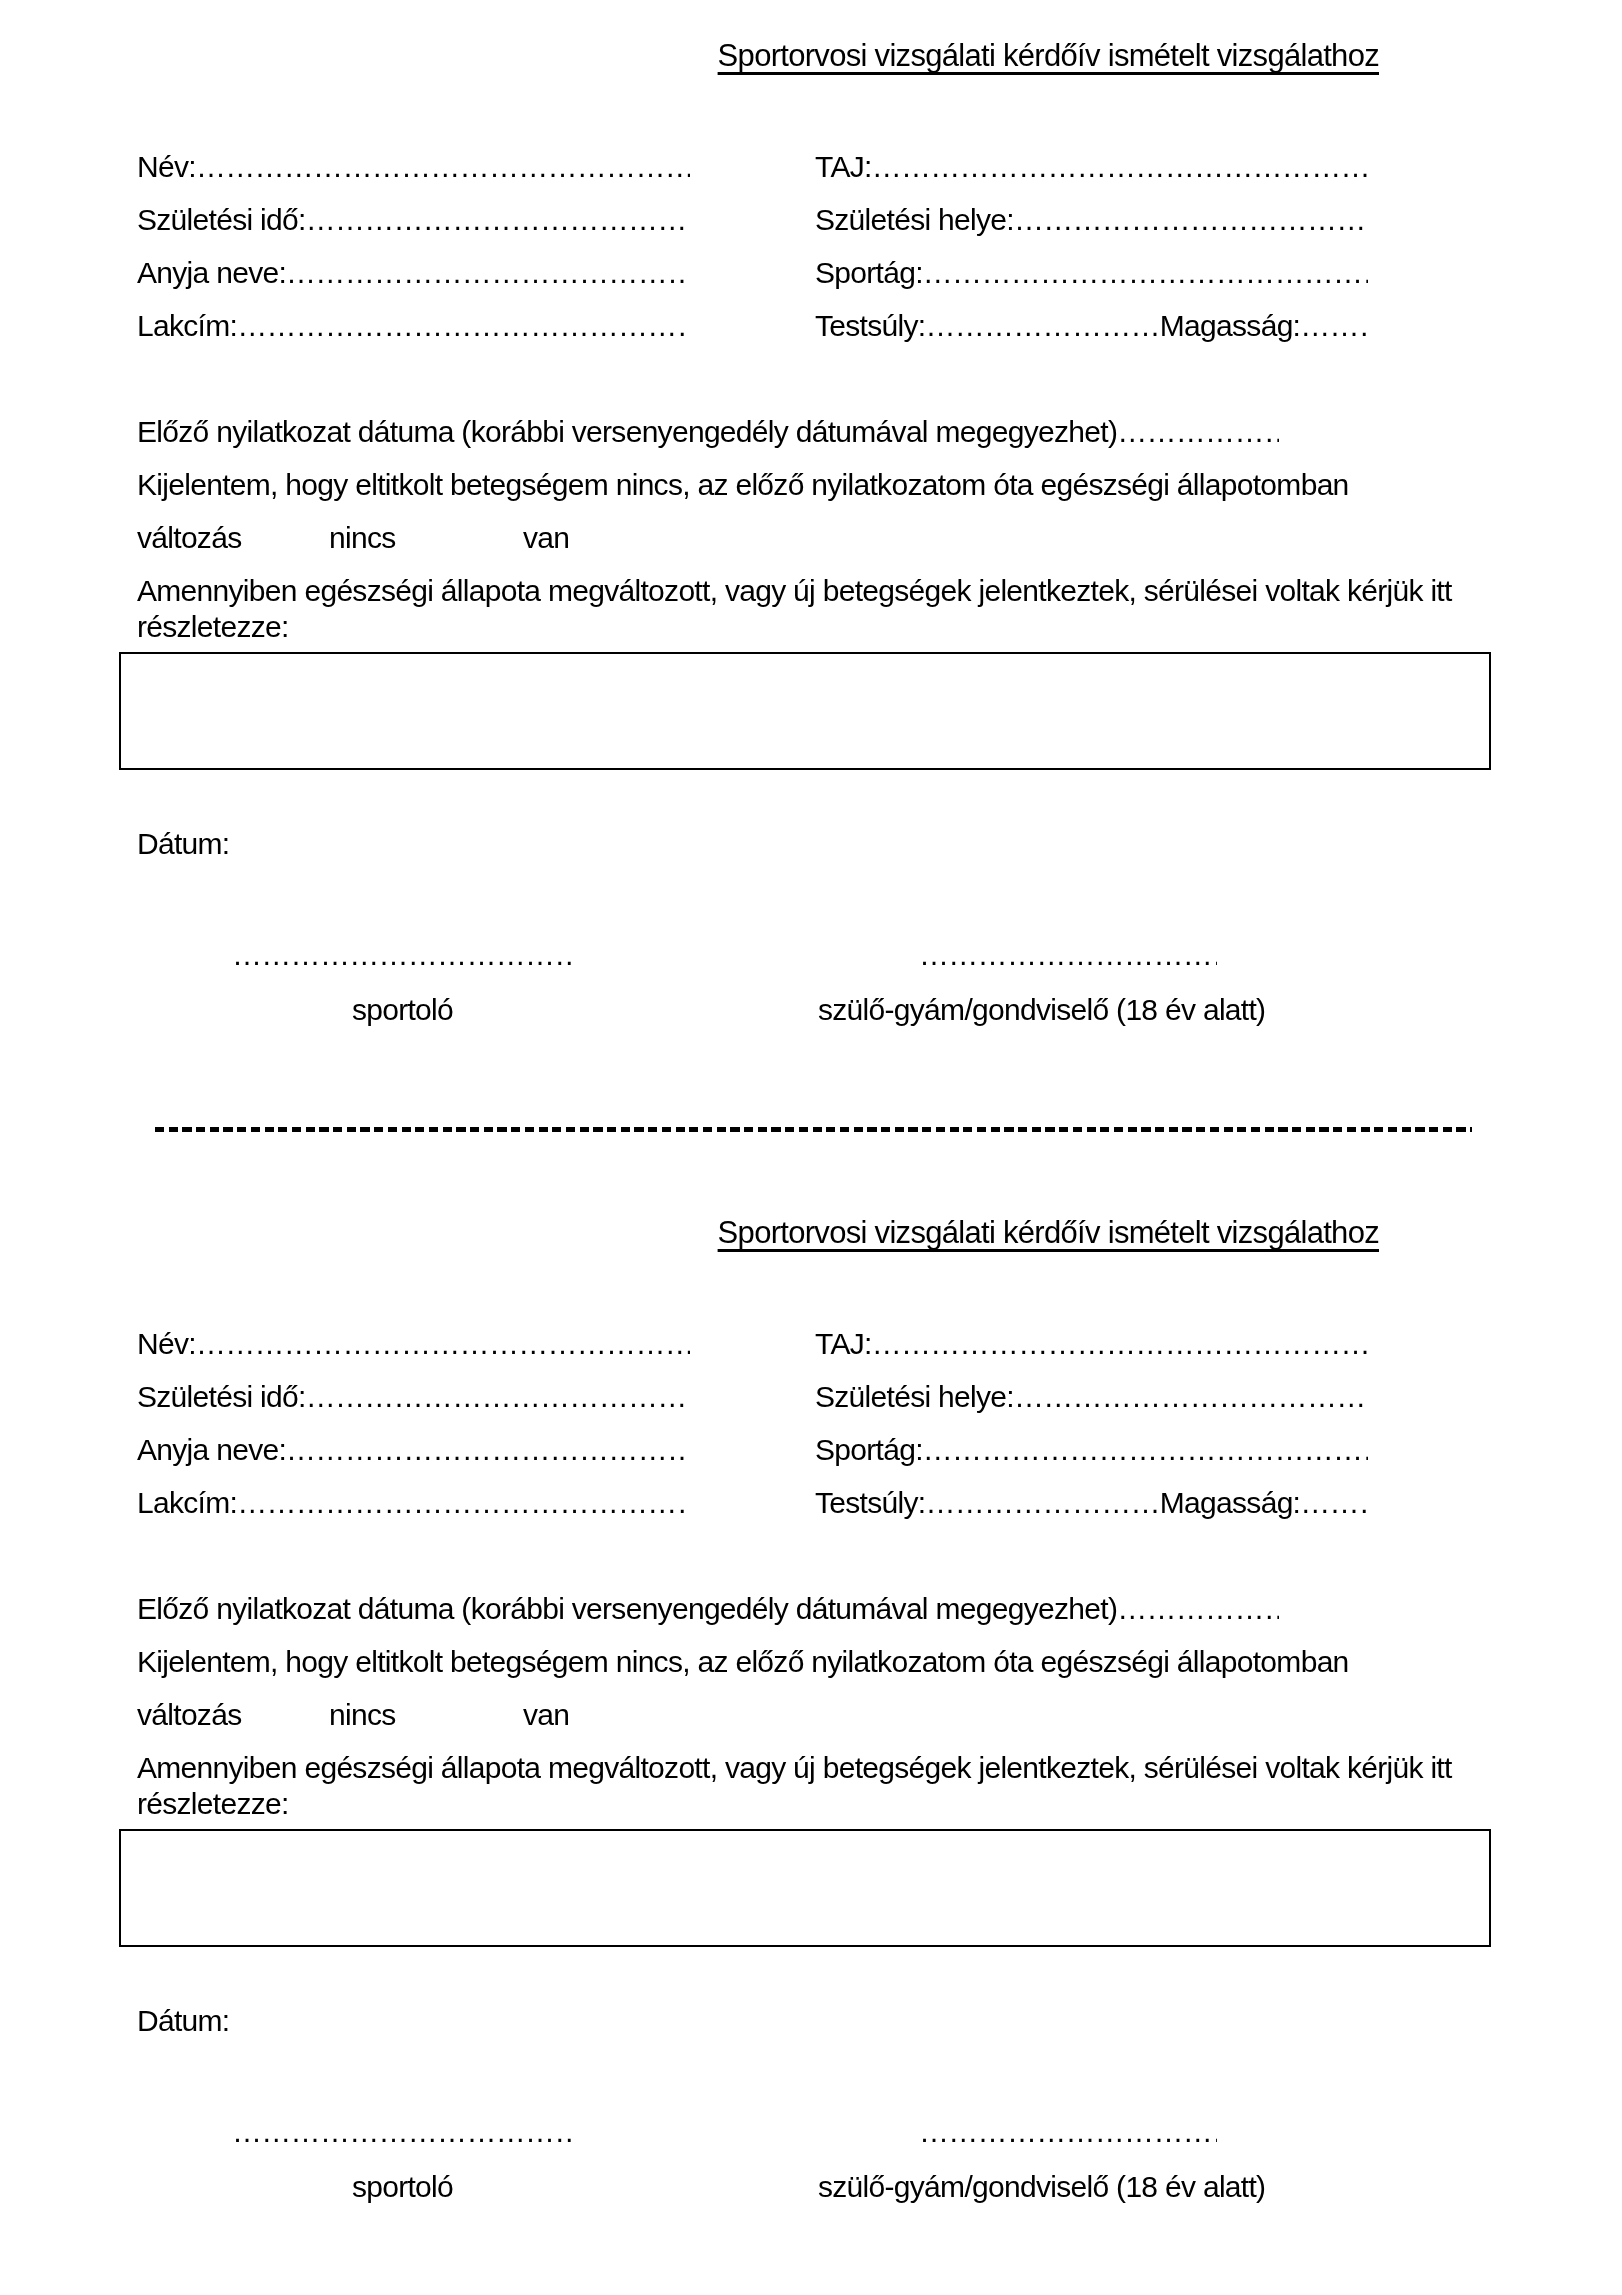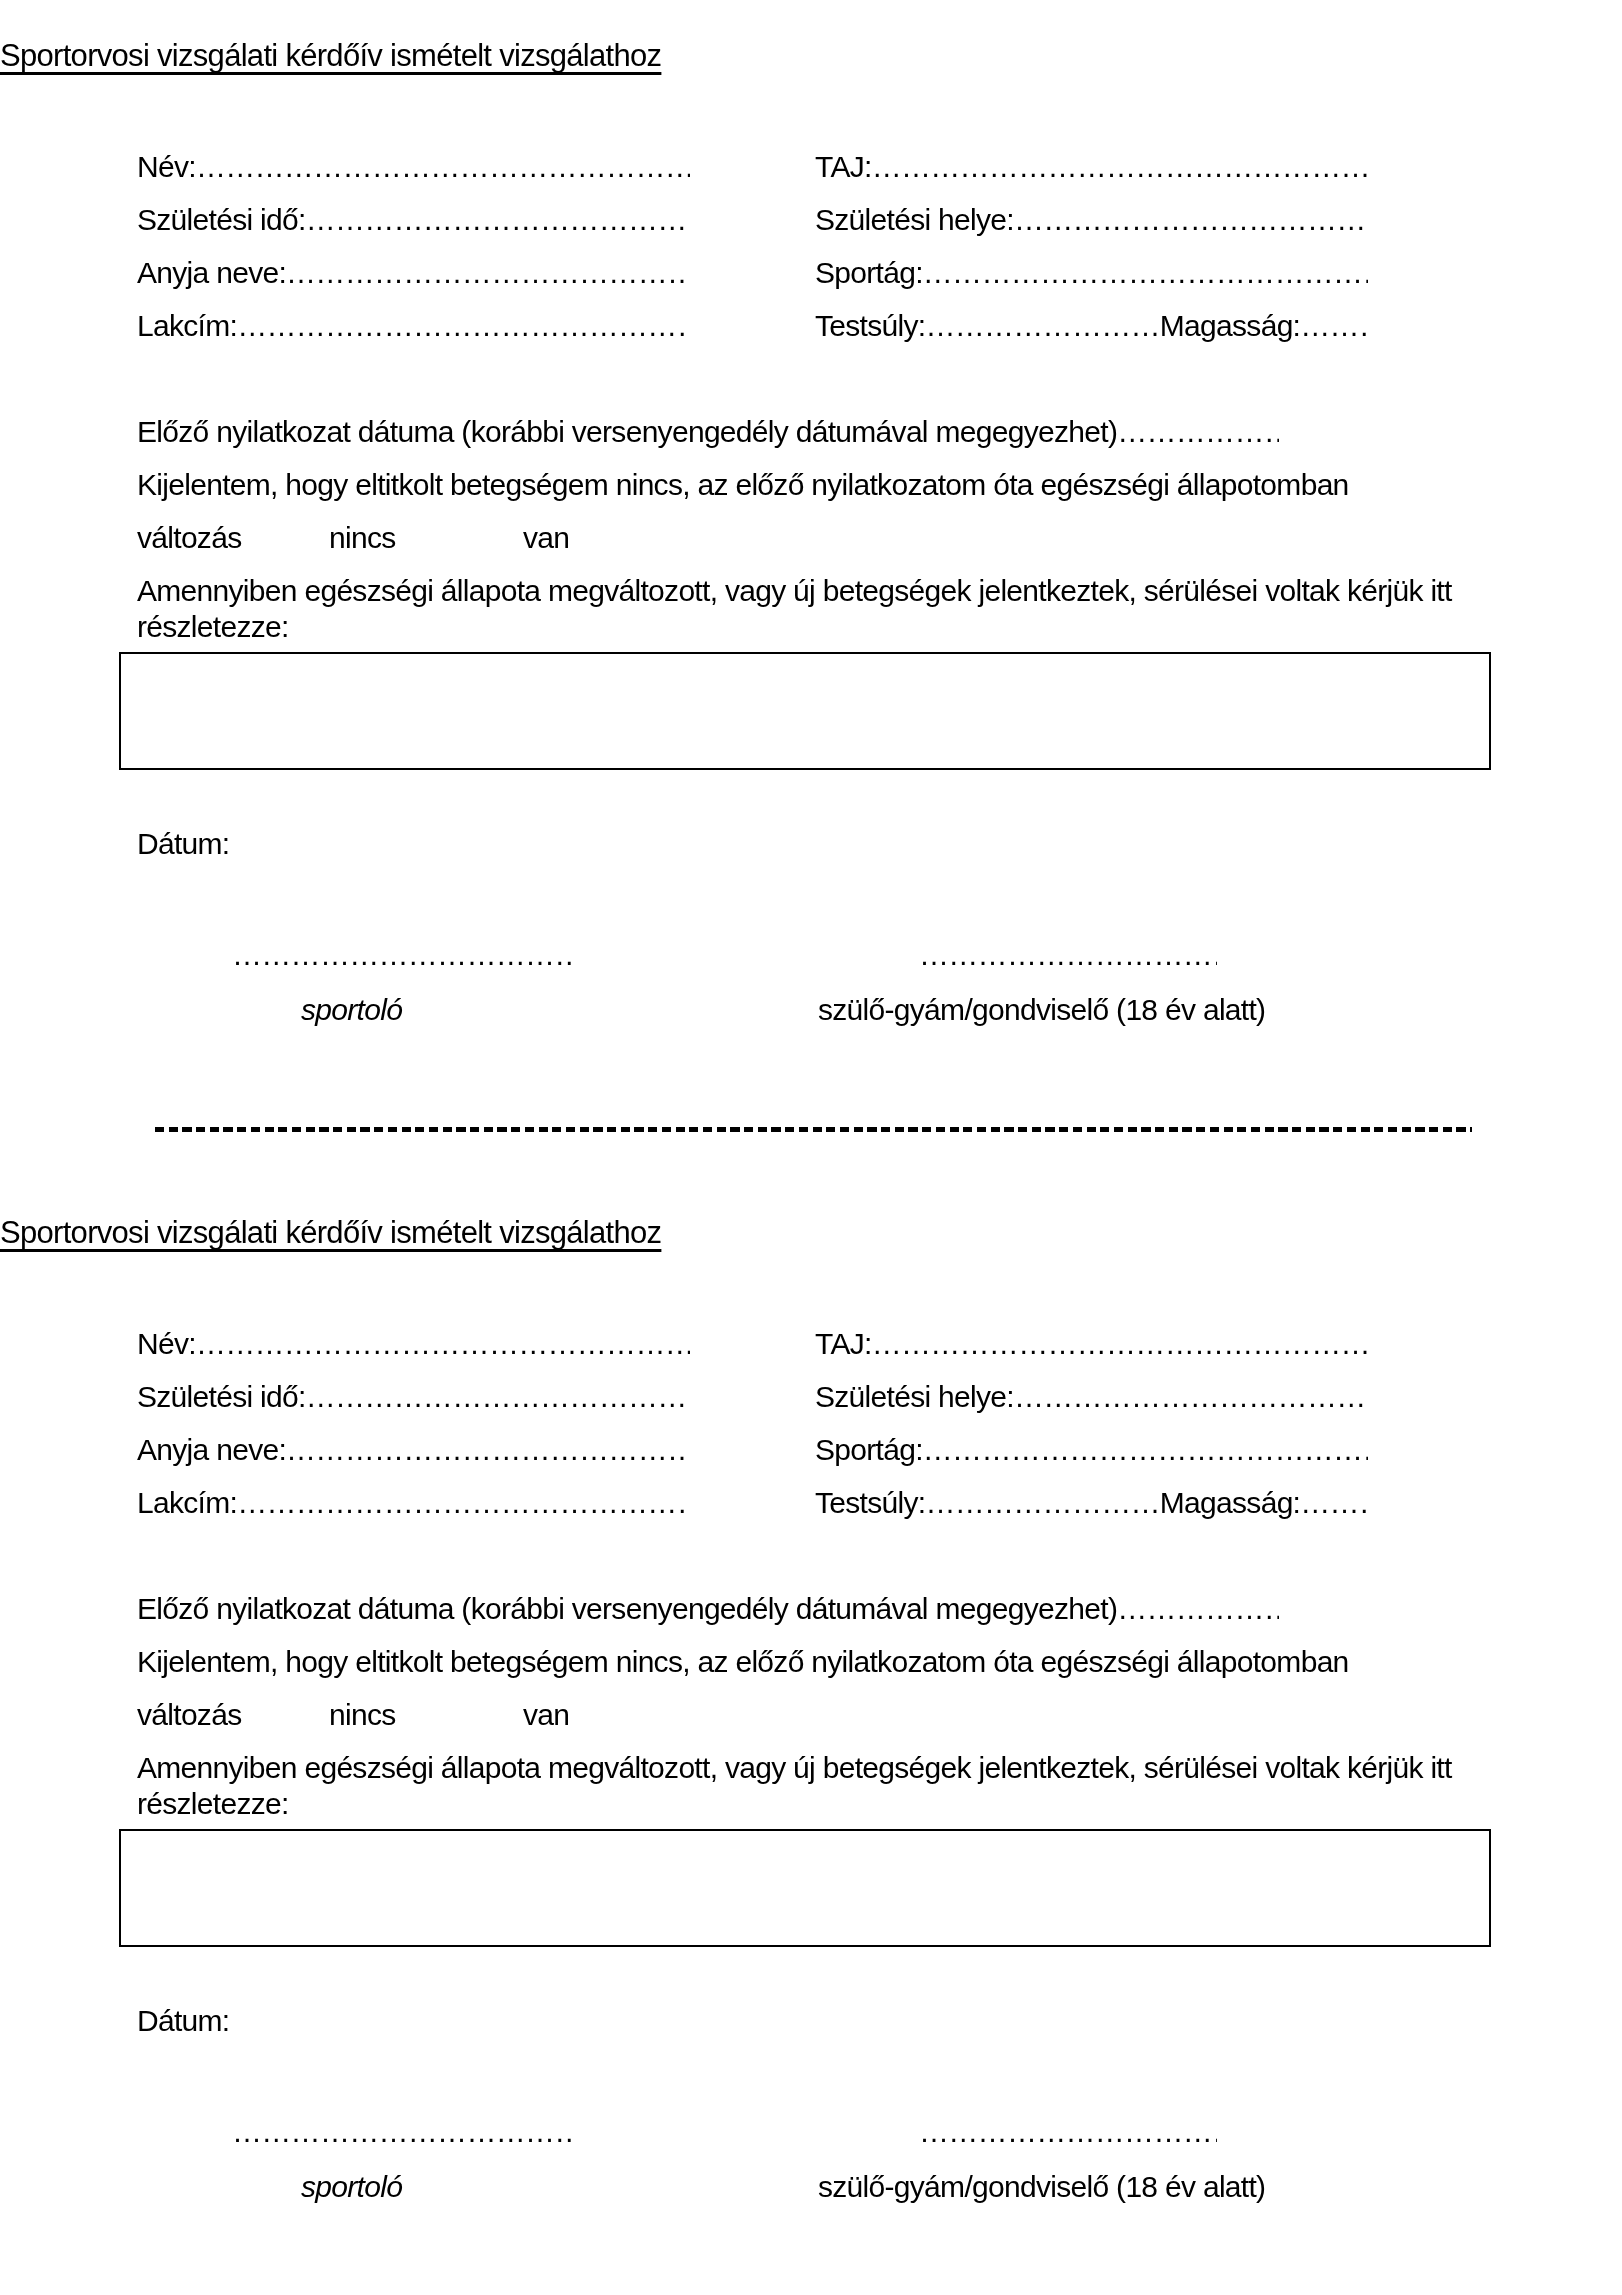--- a/index.html
+++ b/index.html
@@ -23,21 +23,21 @@
     position:absolute;
     font-size:30px;
     line-height:42px;
     letter-spacing:-0.7px;
     white-space:nowrap;
     color:#000;
   }
   .form-title{
     left:0;
     width:1379px;
-    text-align:left;
+    text-align:right;
     font-size:31px;
     text-decoration:underline;
     text-decoration-thickness:2.6px;
     text-underline-offset:5.9px;
   }
   .cell{
     overflow:hidden;
   }
   .left-col{left:137px;width:553px;}
   .right-col{left:815px;width:553px;}
@@ -46,21 +46,21 @@
     left:119px;
     top:652px;
     width:1372px;
     height:118px;
     border:2.6px solid #000;
     box-sizing:border-box;
     background:#fff;
   }
   .sig-dots-athlete{left:232px;width:344px;}
   .sig-dots-guardian{left:919px;width:298px;}
-  .sig-label-athlete{left:301px;width:203px;font-style:italic;}
+  .sig-label-athlete{left:301px;width:203px;text-align:center;}
   .sig-label-guardian{left:818px;}
   .cut-line{
     position:absolute;
     left:155px;
     top:1127px;
     width:1317px;
     height:5.2px;
     background:repeating-linear-gradient(90deg,#000 0 9.2px,transparent 9.2px 13.7px);
   }
 </style>

